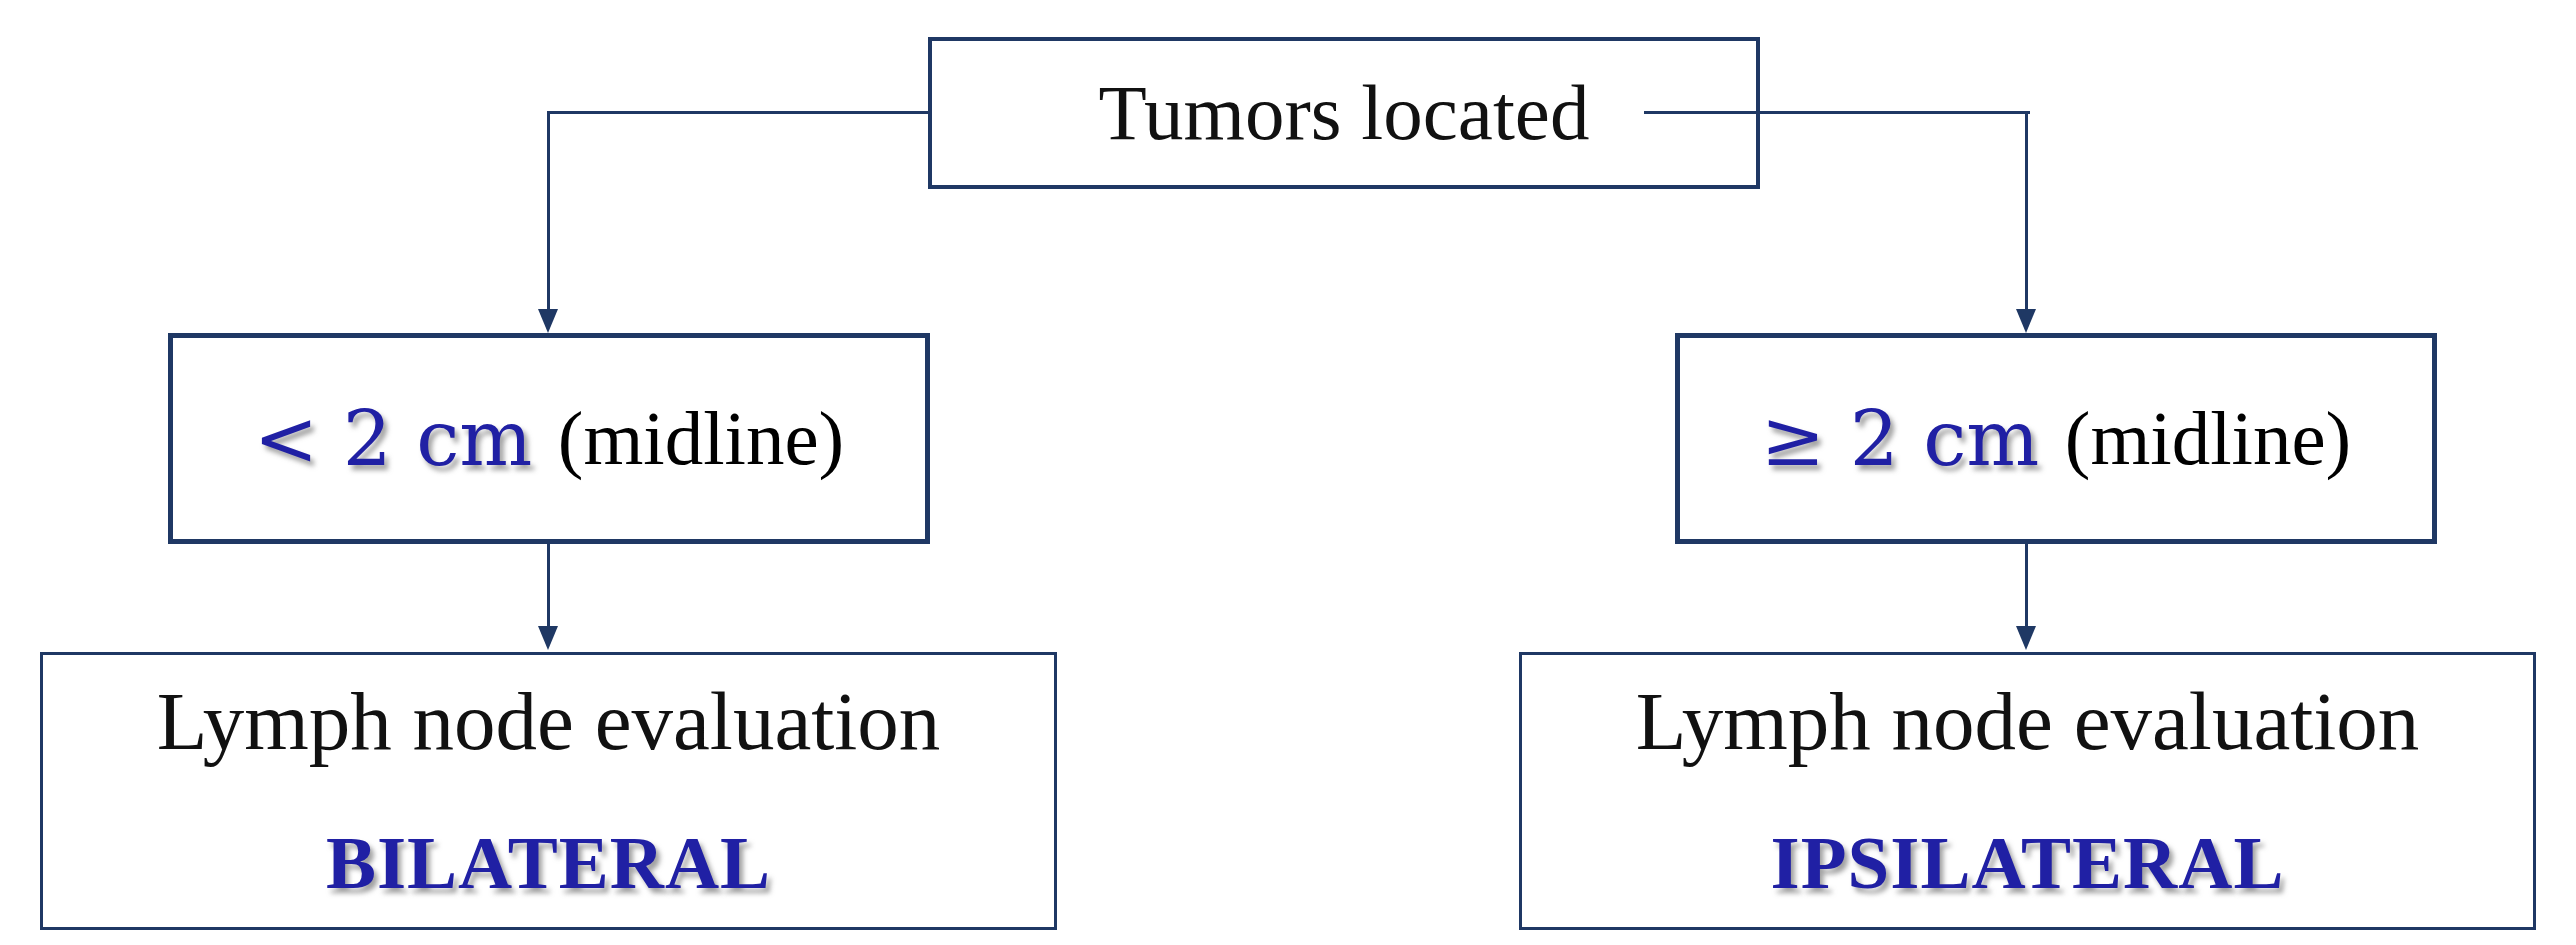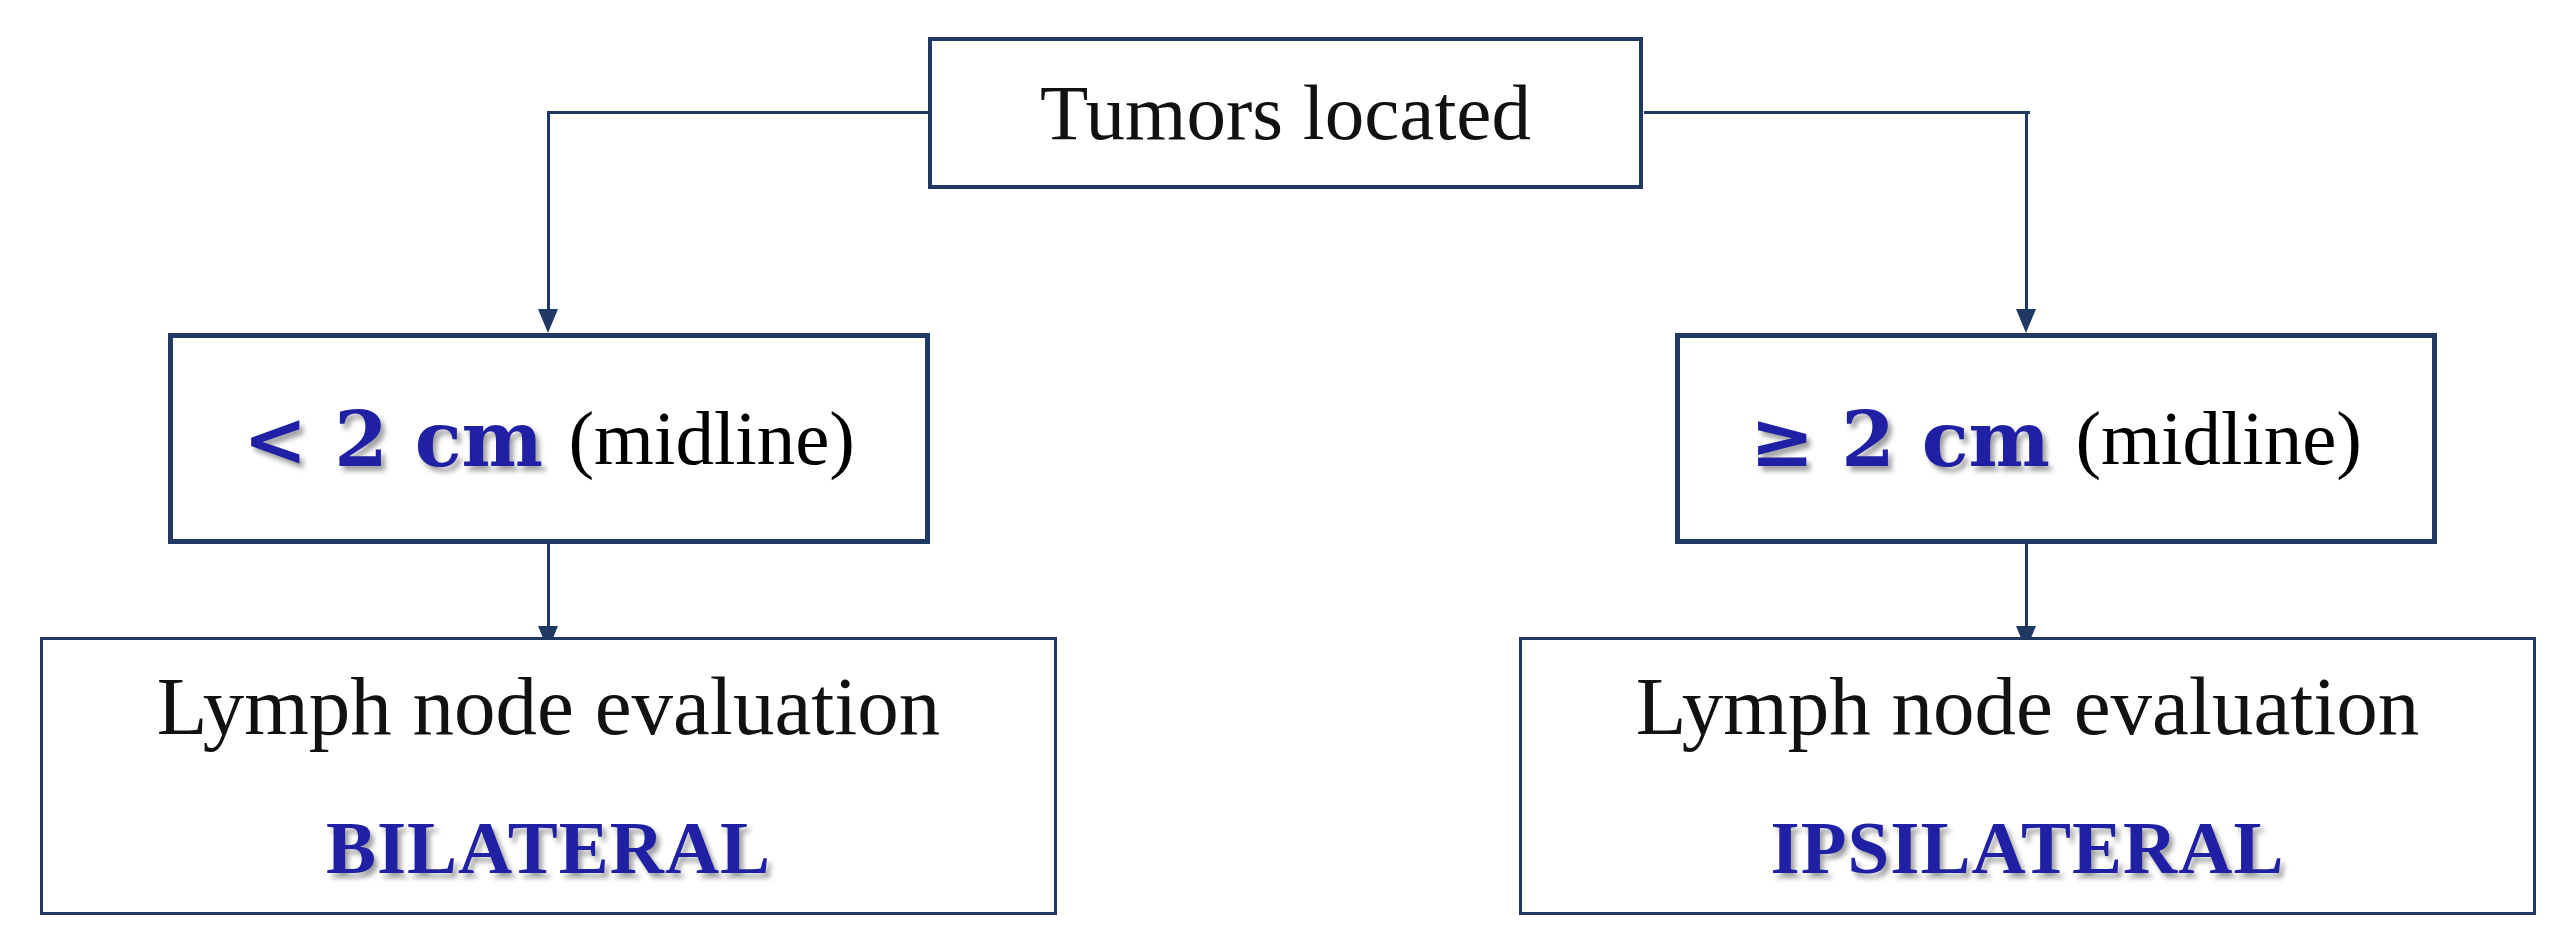--- a/index.html
+++ b/index.html
@@ -22,43 +22,43 @@
     box-sizing: border-box;
     display: flex;
     flex-direction: column;
     align-items: center;
     justify-content: center;
     text-align: center;
     color: #111111;
   }
   .node-top {
     left: 928px; top: 37px;
-    width: 715px; height: 152px;
+    width: 832px; height: 152px;
     font-size: 79px;
     border-width: 4.8px;
   }
   .node-mid {
     top: 333px;
     width: 762px; height: 211px;
     font-size: 77px;
     border-width: 5.8px;
     flex-direction: row;
   }
   .node-mid-left  { left: 168px; }
   .node-mid-right { left: 1647px; margin-left: 28px; }
   .node-bottom {
-    top: 637px;
+    top: 652px;
     width: 1017px; height: 278px;
     border-width: 3.9px;
     gap: 40px;
   }
   .node-bottom-left  { left: 40px; }
   .node-bottom-right { left: 1519px; }
   .cond-hl {
-    font-weight: bold;
+    font-weight: normal;
     color: #2020a4;
     font-family: "DejaVu Serif", serif;
     text-shadow: 3.9px 4.8px 4.8px rgba(130,130,130,0.75);
     white-space: pre;
   }
   .cond-suffix {
     margin-left: 0.33em;
     color: #000000;
   }
   .result-line1 {

